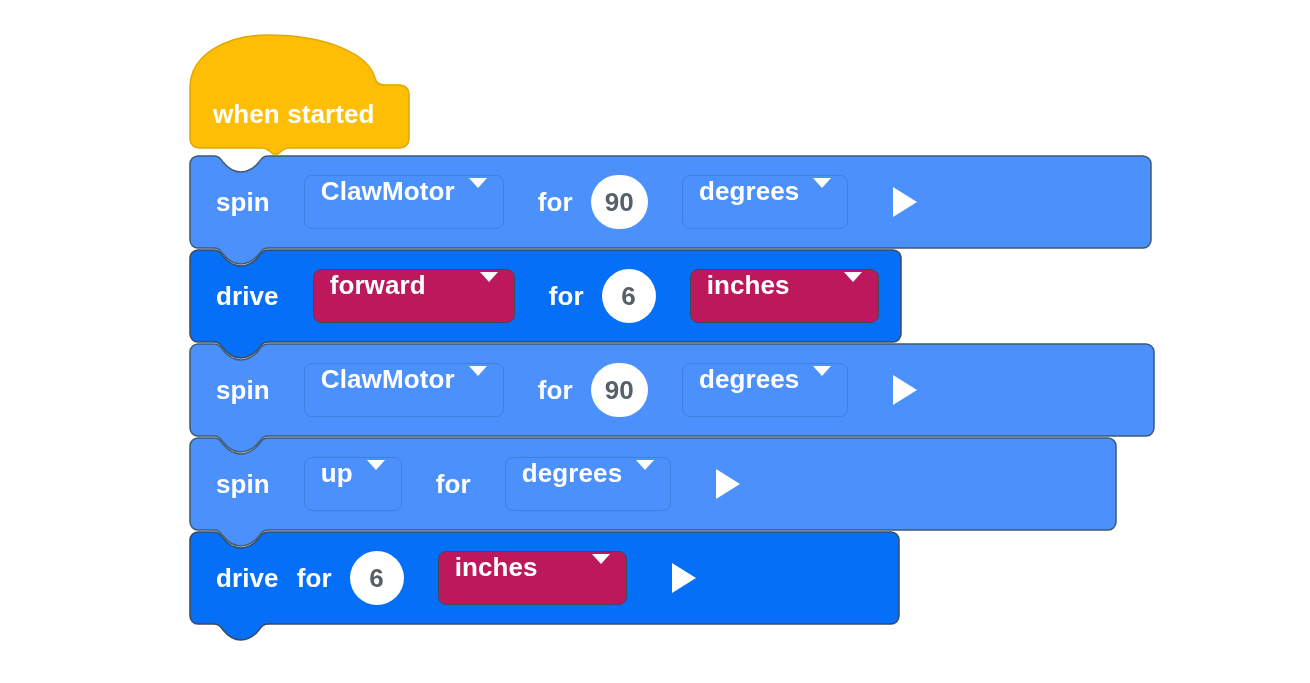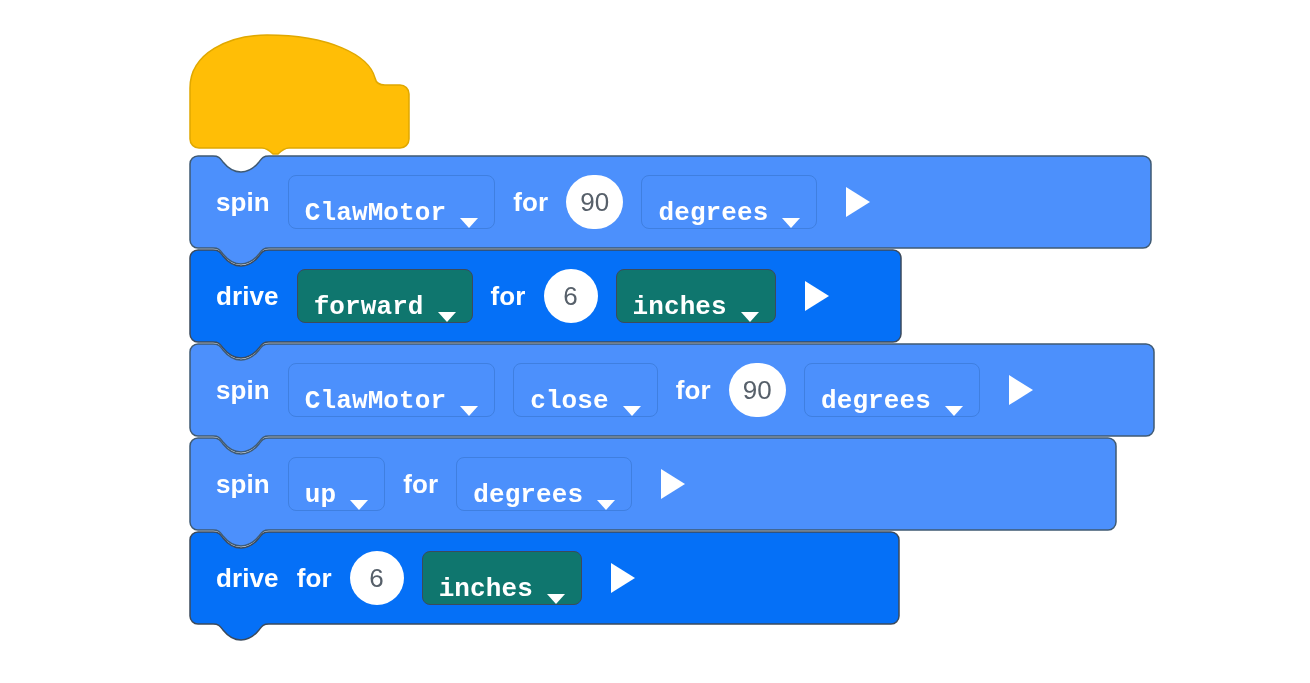--- a/index.html
+++ b/index.html
@@ -76,28 +76,27 @@
     font-weight: bold;
     color: #ffffff;
     white-space: nowrap;
     margin: 0 9px;
     letter-spacing: 0.1px;
   }
 
   
   .field-dropdown {
     display: flex;
-    align-items: flex-end;
+    align-items: flex-start;
     height: 54px;
     border-radius: 8px;
     padding: 0 16px;
-    margin: 0 9px;
+    margin: 0 25px;
     box-sizing: border-box;
     white-space: nowrap;
-    font-family: Liberation Mono, monospace;
   }
   .field-dropdown .fd-text {
     font-size: 26px;
     font-weight: bold;
     color: #ffffff;
     letter-spacing: 0.1px;
   }
   .dropdown-arrow {
     width: 0;
     height: 0;
@@ -117,21 +116,21 @@
     height: 54px;
     min-width: 54px;
     padding: 0 14px;
     border-radius: 27px;
     background: #ffffff;
     margin: 0 9px;
     box-sizing: border-box;
   }
   .field-number span {
     font-size: 26px;
-    font-weight: normal;
+    font-weight: bold;
     color: #57606a;
     letter-spacing: 0.2px;
   }
 
   
   .play-icon {
     width: 0;
     height: 0;
     border-top: 15px solid transparent;
     border-bottom: 15px solid transparent;
@@ -141,36 +140,38 @@
     flex: none;
   }
 
   
   .theme-light .field-dropdown {
     background: #4C90FC;
     border: 1px solid #3f7fe0;
   }
   
   .theme-dark .field-dropdown {
-    background: #0f766e;
+    background: #be185d;
     border: 1px solid #3b4a5c;
+    gap: 40px;
   }
 </style>
 </head>
 <body>
 
 <div id="workspace">
 
   <div class="hat-block">
     <svg width="222" height="124" viewBox="0 0 222 124">
       <path d="M1,55 C1,20 40,2 78,2 C140,2 180,22 186,45 L186,45 C187,50 191,52 196,52
                L211,52 C216,52 220,56 220,61 L220,106 C220,111 216,115 211,115
                L100,115 C95,115 92,118 89,121 L84,121 C81,118 78,115 73,115
                L10,115 C5,115 1,111 1,106 Z" fill="#FFBE06" stroke="#E0A800" stroke-width="1.5"></path>
     </svg>
+    <div class="hat-label">when started</div>
   </div>
 
   <div id="stack-container">
       <div class="stack-block theme-light" style="left: 189px; top: 155px; width: 963px;">
         <svg class="block-bg" width="965" height="112" viewBox="0 0 965 112">
           <path d="M1,9 A8,8 0 0 1 9,1 L24,1 C30,1 31,3 34,7 C38,12 44,17 52,17 C60,17 66,12 70,7 C73,3 74,1 80,1 L954,1 A8,8 0 0 1 962,9 L962,85 A8,8 0 0 1 954,93 L80,93 C74,93 73,95 70,99 C66,104 60,109 52,109 C44,109 38,104 34,99 C31,95 30,93 24,93 L9,93 A8,8 0 0 1 1,85 Z" fill="#4C90FC" stroke="#3f5a73" stroke-width="1.5"></path>
         </svg>
         <div class="block-row">
           <span class="block-text">spin</span>
           <div class="field-dropdown">
@@ -212,24 +213,20 @@
       <div class="stack-block theme-light" style="left: 189px; top: 343px; width: 966px;">
         <svg class="block-bg" width="968" height="112" viewBox="0 0 968 112">
           <path d="M1,9 A8,8 0 0 1 9,1 L24,1 C30,1 31,3 34,7 C38,12 44,17 52,17 C60,17 66,12 70,7 C73,3 74,1 80,1 L957,1 A8,8 0 0 1 965,9 L965,85 A8,8 0 0 1 957,93 L80,93 C74,93 73,95 70,99 C66,104 60,109 52,109 C44,109 38,104 34,99 C31,95 30,93 24,93 L9,93 A8,8 0 0 1 1,85 Z" fill="#4C90FC" stroke="#3f5a73" stroke-width="1.5"></path>
         </svg>
         <div class="block-row">
           <span class="block-text">spin</span>
           <div class="field-dropdown">
             <span class="fd-text">ClawMotor</span>
             <span class="dropdown-arrow"></span>
           </div>
-          <div class="field-dropdown">
-            <span class="fd-text">close</span>
-            <span class="dropdown-arrow"></span>
-          </div>
           <span class="block-text">for</span>
           <div class="field-number">
             <span>90</span>
           </div>
           <div class="field-dropdown">
             <span class="fd-text">degrees</span>
             <span class="dropdown-arrow"></span>
           </div>
           <span class="play-icon"></span>
         </div>

